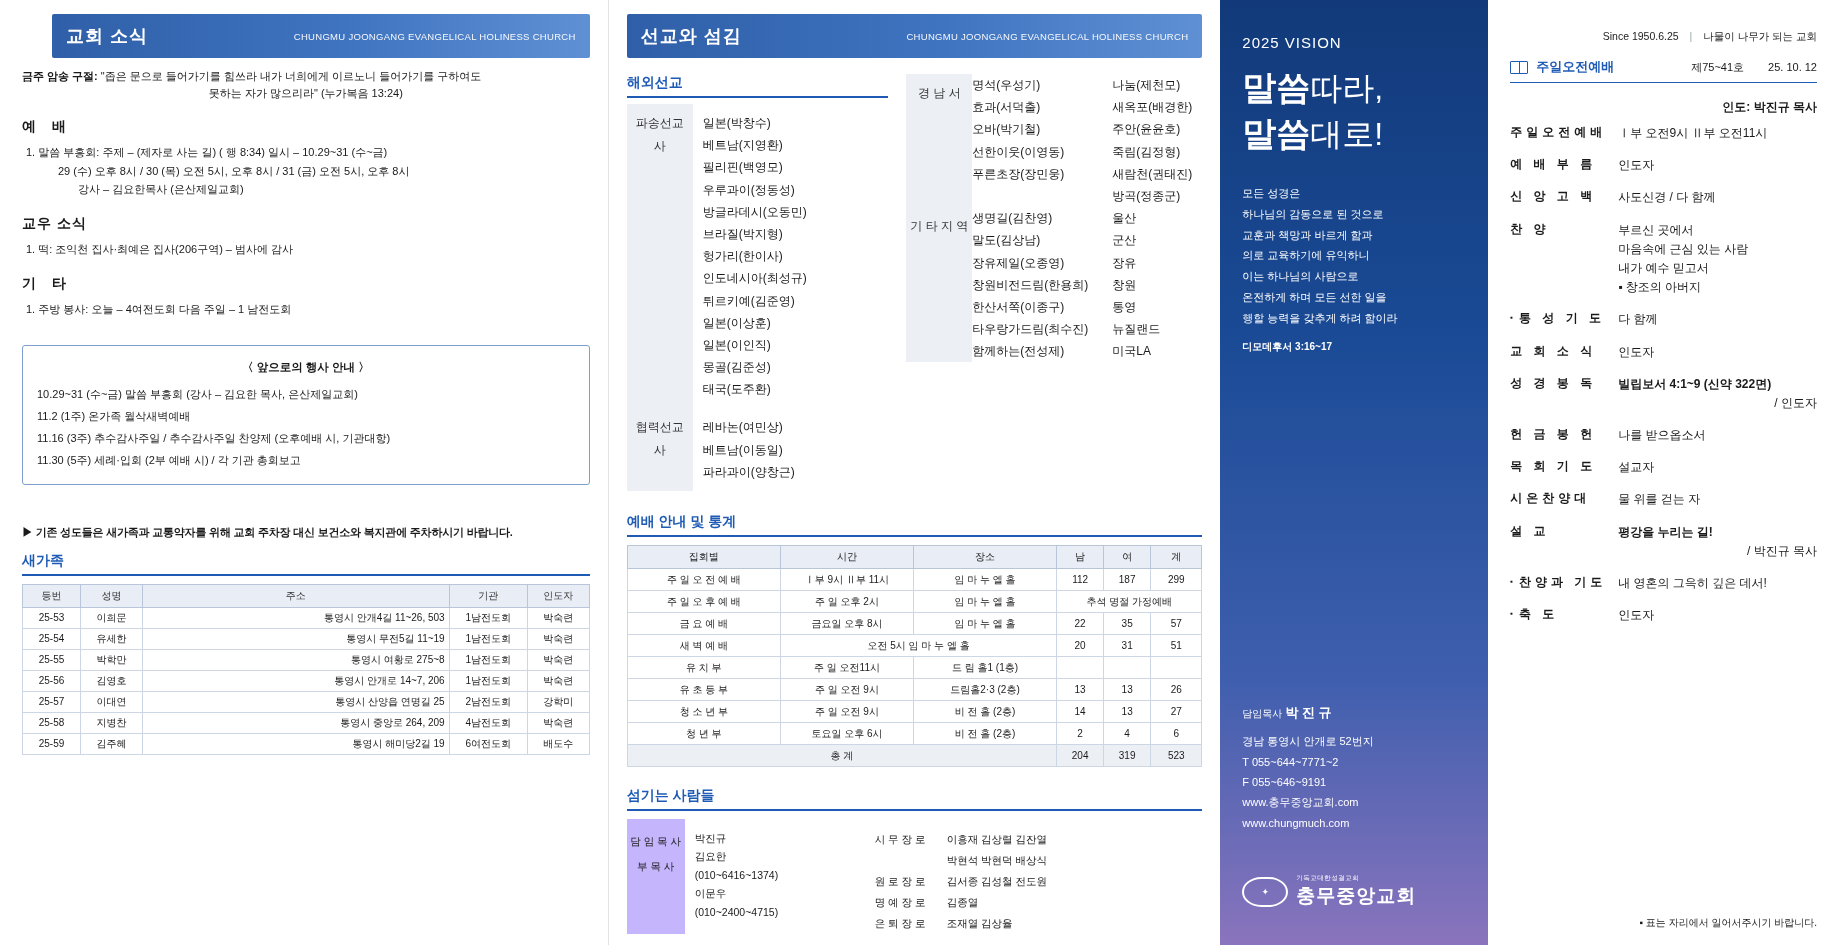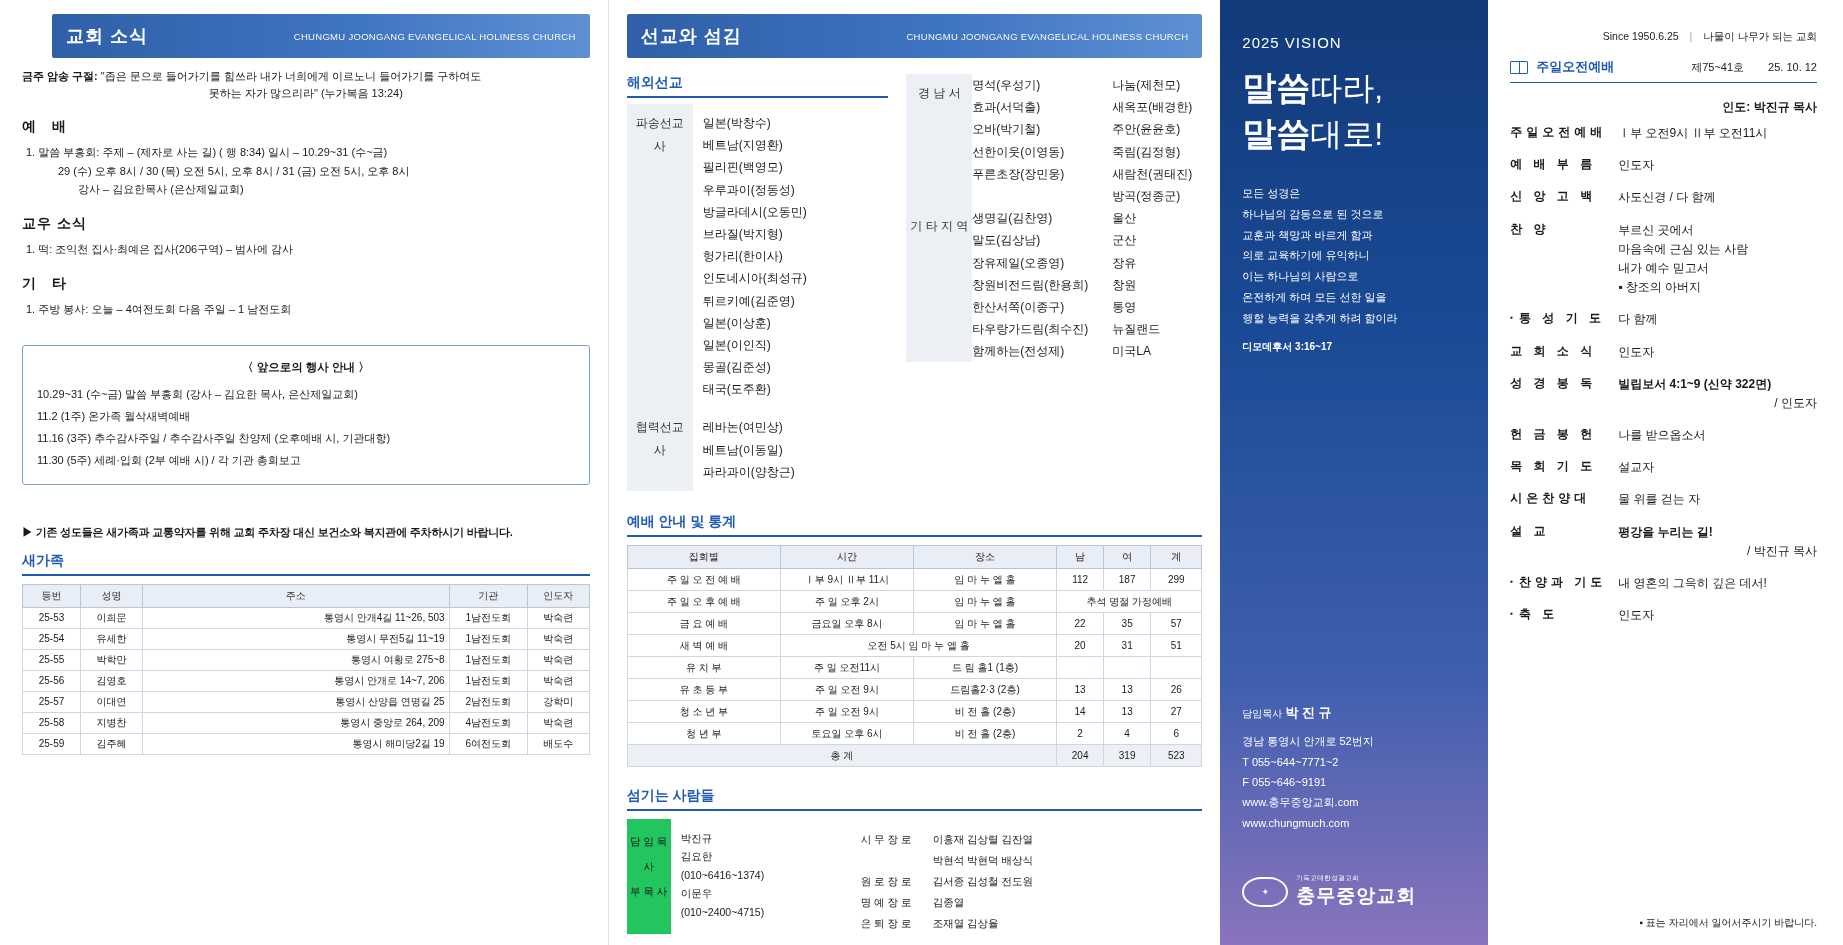--- a/index.html
+++ b/index.html
@@ -72,21 +72,21 @@
   .mg-col.b { width:130px; }
   .stats { margin-top:22px; }
   table.stat { border-collapse:collapse; width:100%; font-size:10px; }
   table.stat th {
     background:#e9eef6; border:1px solid #b9c6da; font-weight:normal; padding:4px 2px;
   }
   table.stat td { border:1px solid #cdd6e4; padding:3.5px 2px; text-align:center; }
   table.stat tr.total td { background:#eceff4; }
   .servers { margin-top:20px; }
   .serv-grid { display:flex; font-size:10.5px; }
-  .sv-label { background:#22c55e; width:44px; text-align:center; padding:10px 2px; line-height:2.4; }
+  .sv-label { background:#c4b5fd; width:58px; text-align:center; padding:10px 2px; line-height:2.4; }
   .sv-body { padding:10px 0 10px 10px; line-height:1.75; width:190px; }
   .sv-col2 { display:flex; padding-top:10px; }
   .sv-c-a { width:72px; line-height:2.0; }
   .sv-c-b { line-height:2.0; }
 
   
   #col3 { width:268px; color:#fff;
     background:linear-gradient(180deg,#123a7a 0%,#1a4a95 35%,#3f5fae 72%,#8a74bd 100%);
     padding:34px 22px 0 22px; }
   .vision-year { font-size:15px; letter-spacing:1px; margin-bottom:14px; }

